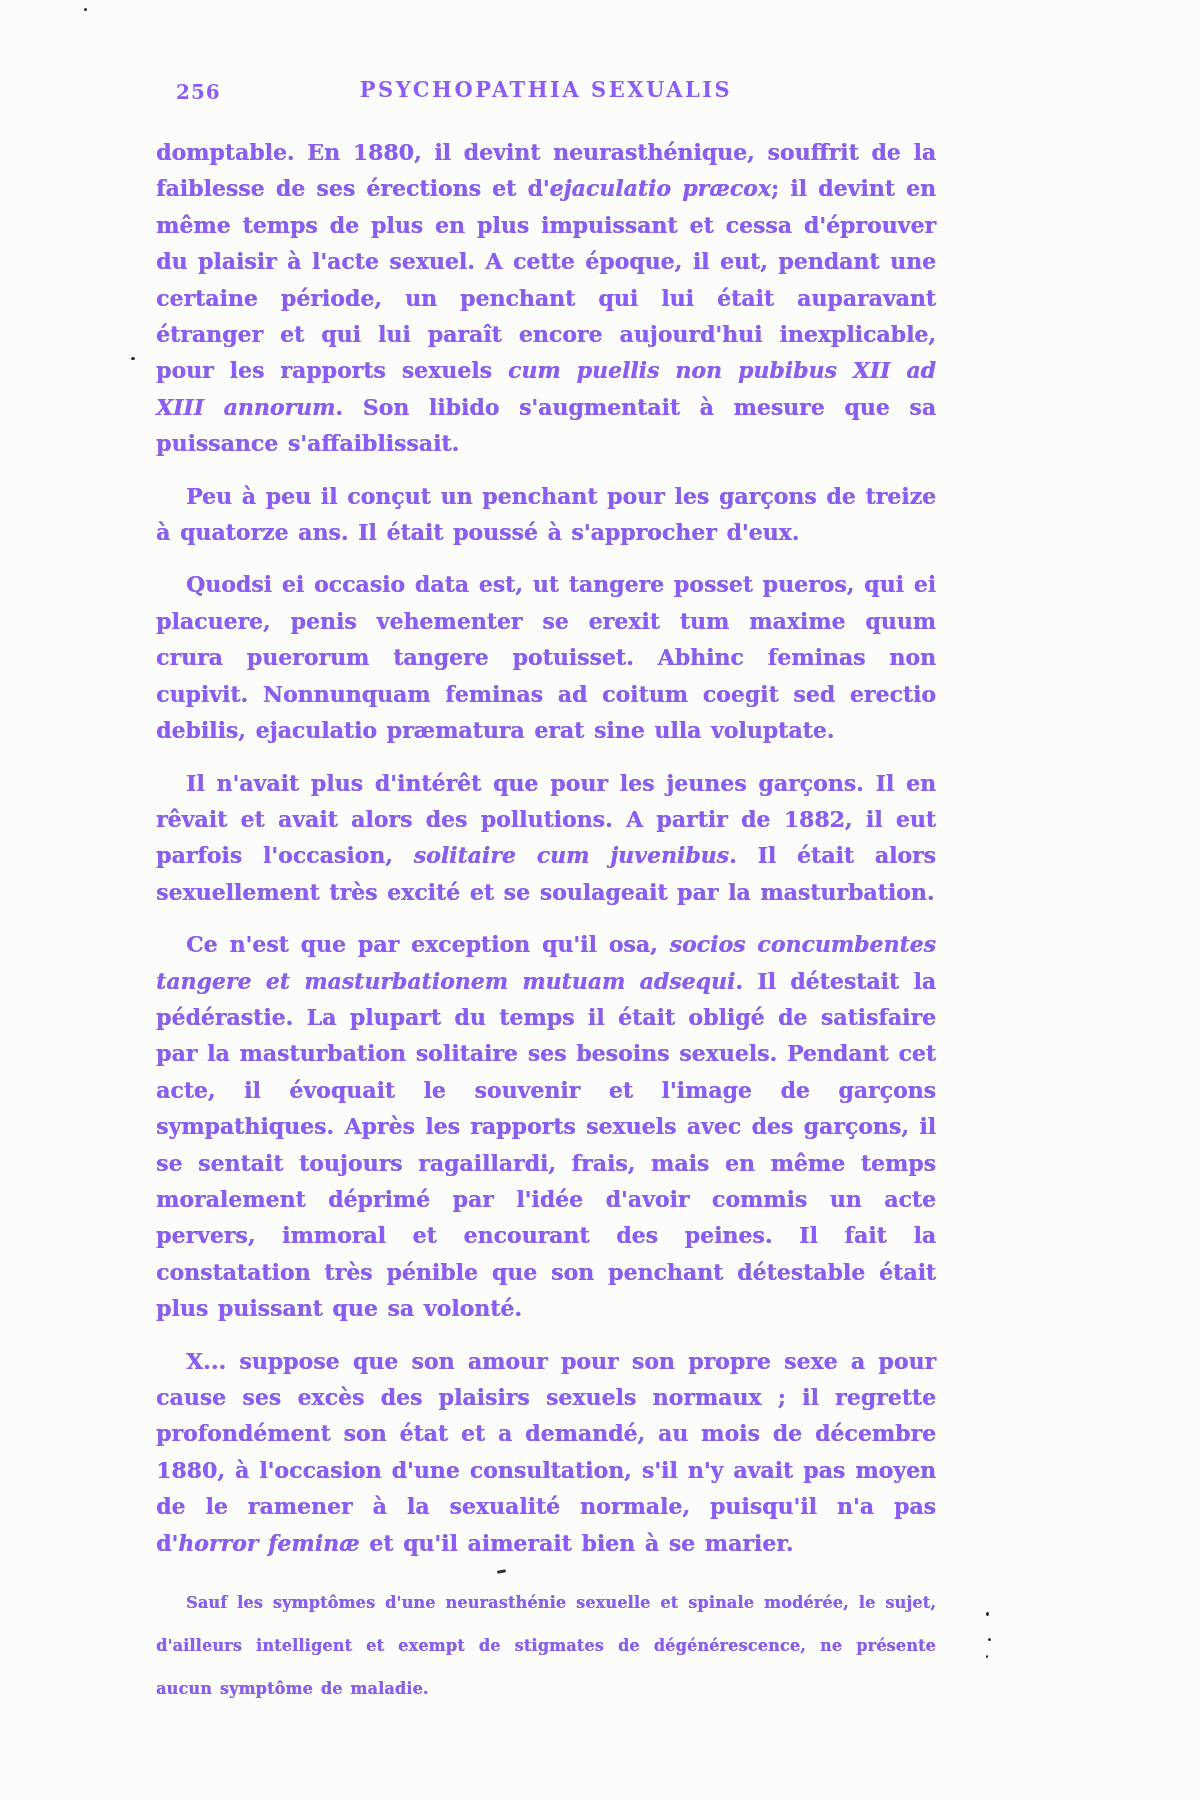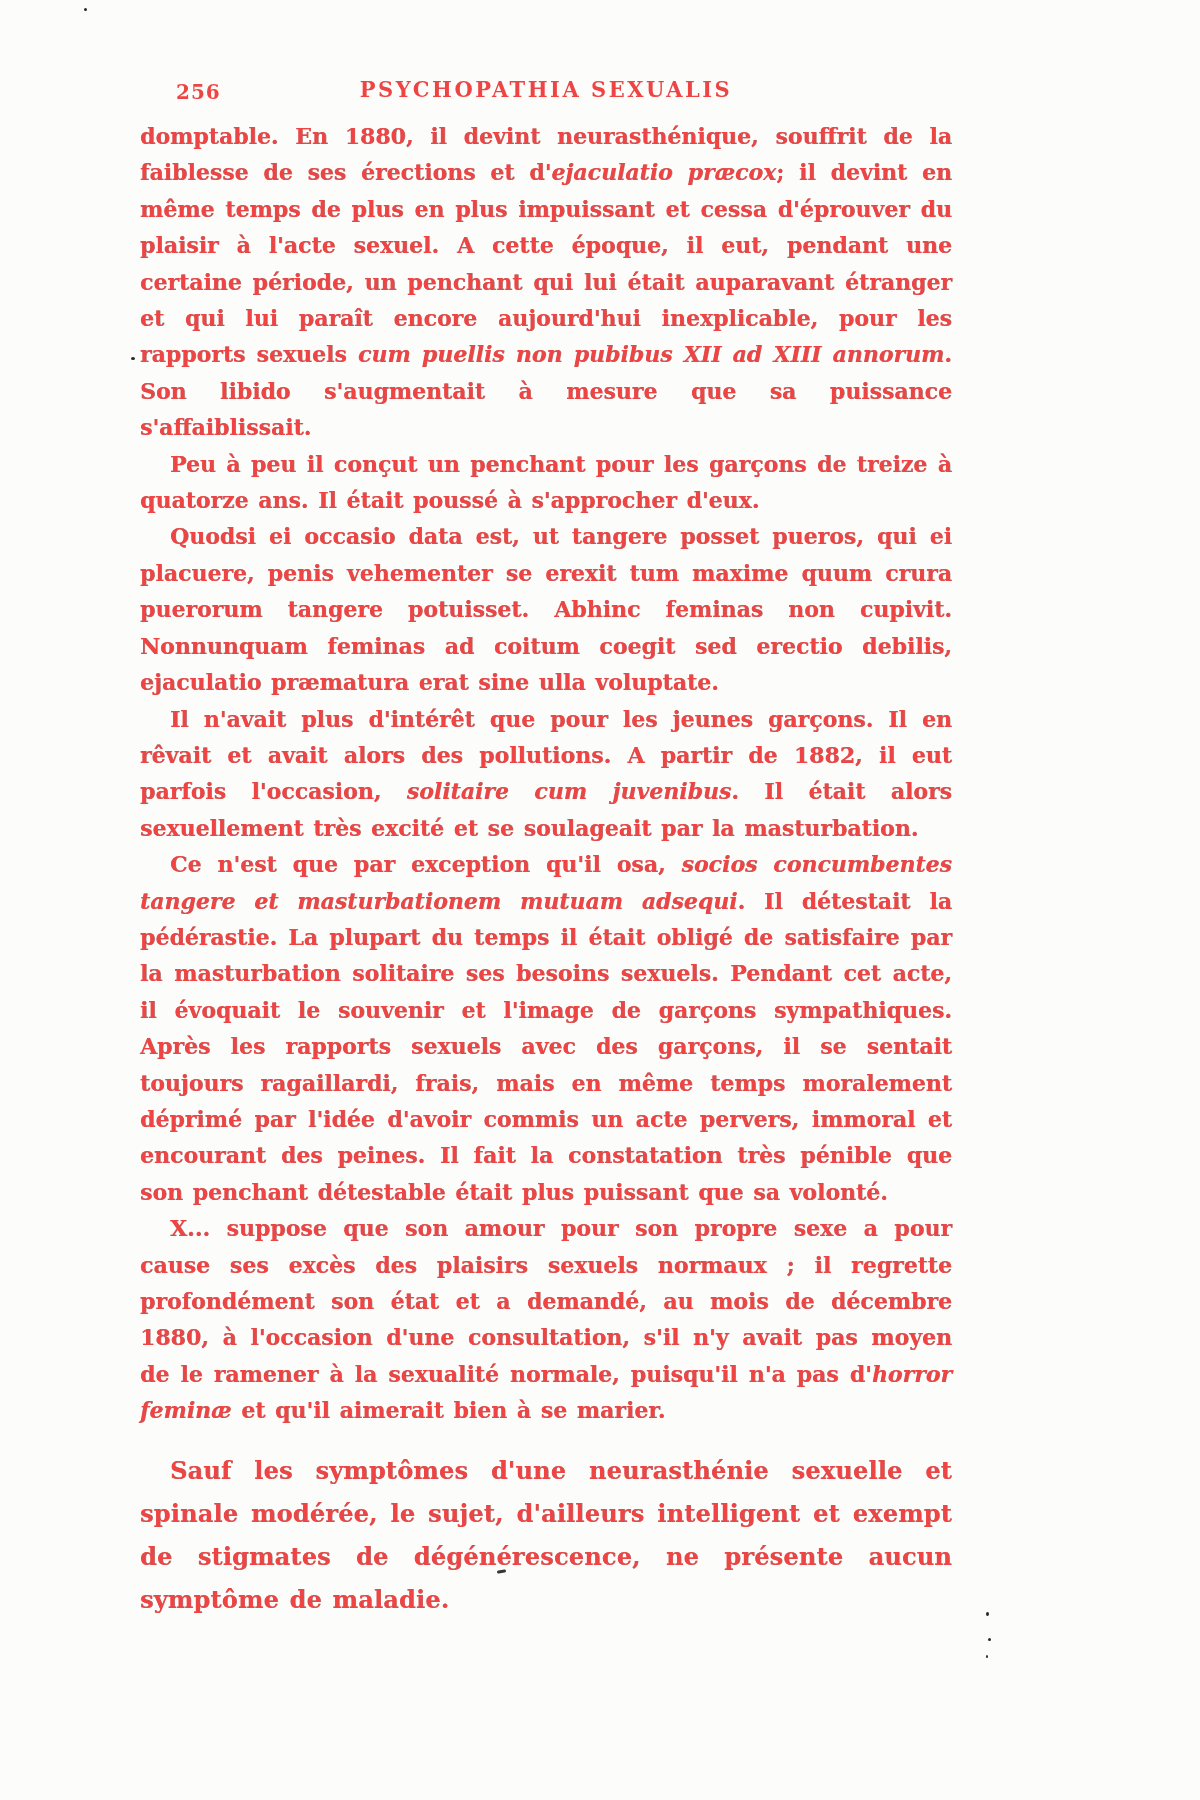--- a/index.html
+++ b/index.html
@@ -3,21 +3,21 @@
 <meta charset="utf-8">
 <style>
   html,body{margin:0;padding:0;}
   body{
     width:1200px;height:1800px;
     background:#f4f4f2;
     font-family:"DejaVu Serif", serif;
   }
   .page{
     position:relative;width:1200px;height:1800px;overflow:hidden;
-    background:#fcfcfa;color:#ef4444;
+    background:#fcfcfa;color:#8b5cf6;
   }
   
   .hdr{position:absolute;top:68px;left:140px;width:812px;height:40px;}
   .pagenum{
     position:absolute;left:36px;top:12px;
     font-size:20px;font-weight:700;letter-spacing:1px;
     transform:scaleY(1.05);
   }
   .title{
     margin:0;position:absolute;left:0;right:0;top:8px;text-align:center;
@@ -25,27 +25,27 @@
     transform:scaleY(1.08);
   }
   
   .bodytxt{
     position:absolute;left:140px;top:118px;width:812px;
     text-align:justify;
     font-size:22px;line-height:36.4px;font-weight:700;
     word-spacing:2px;
     text-shadow:0.4px 0.4px 0 rgba(22,19,15,.45);
   }
-  .bodytxt p{margin:0;text-indent:30px;}
+  .bodytxt p{margin:16px;text-indent:30px;}
   .bodytxt p.cont{text-indent:0;}
   .bodytxt p.latin{}
   .it{font-style:italic;}
   .closing{
     margin-top:20px !important;
-    font-size:24px;line-height:43px;text-indent:34px;
+    font-size:16px;line-height:43px;text-indent:34px;
     letter-spacing:.2px;
   }
   
   .speck{position:absolute;background:#2a2620;border-radius:50%;}
   .sp1{left:84px;top:8px;width:3px;height:3px;}
   .sp2{left:131px;top:357px;width:4px;height:3px;}
   .sp3{left:497px;top:1570px;width:9px;height:3px;border-radius:2px;transform:rotate(-8deg);background:#3a352e;}
   .sp4{left:986px;top:1612px;width:3px;height:4px;}
   .sp5{left:988px;top:1638px;width:3px;height:3px;}
   .sp6{left:986px;top:1655px;width:2px;height:3px;}

